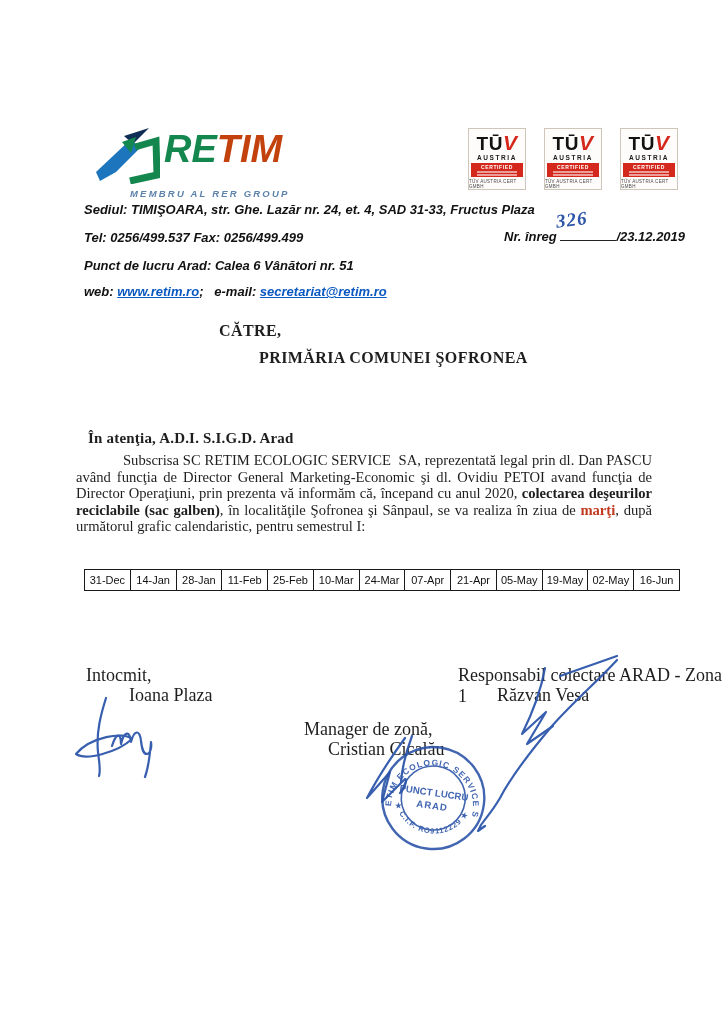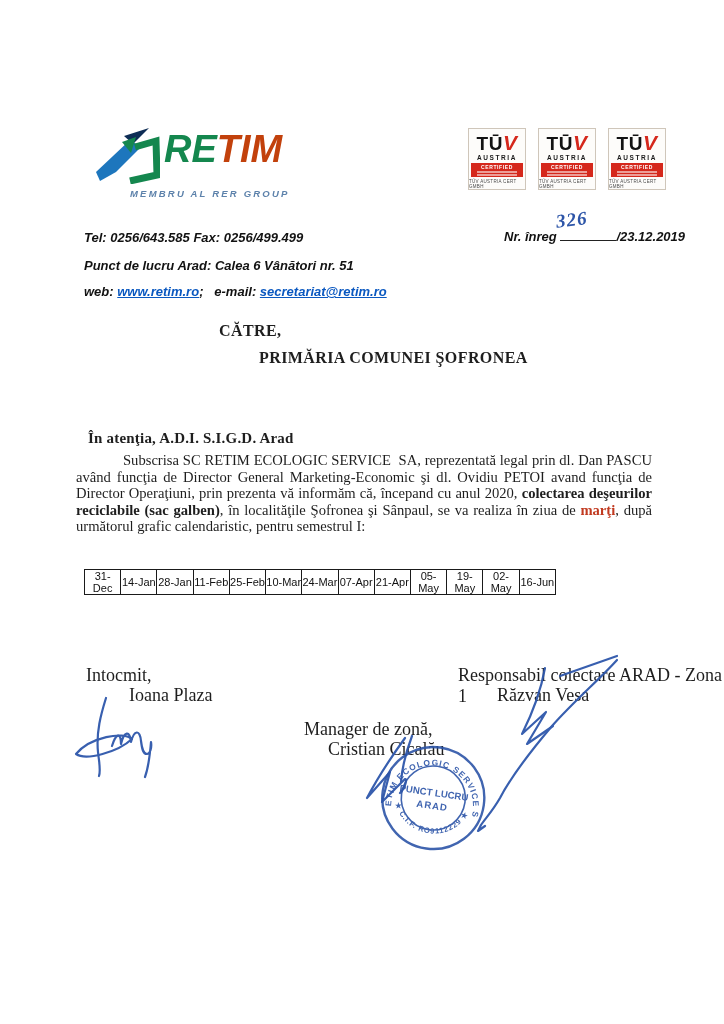--- a/index.html
+++ b/index.html
@@ -12,21 +12,21 @@
 
   
   .brand-text{font-family:"Liberation Sans",sans-serif;font-style:italic;font-weight:bold;
     font-size:38px;letter-spacing:0px;line-height:1;}
   .brand-re{color:#14874e;}
   .brand-tim{color:#c2410c;}
   .brand-tagline{font-family:"Liberation Sans",sans-serif;font-style:italic;font-weight:bold;
     font-size:9.5px;color:#5d82ab;letter-spacing:2.2px;}
 
   
-  .tuv-row{display:flex;gap:12px;}
+  .tuv-row{display:flex;gap:18px;}
   .tuv-badge{width:58px;height:62px;background:#fdfcfa;border:1px solid #cfc6ba;
     box-sizing:border-box;display:flex;flex-direction:column;align-items:center;
     font-family:"Liberation Sans",sans-serif;padding-top:3px;}
   .tuv-mark{font-weight:bold;font-size:19px;line-height:1;color:#121212;letter-spacing:0.5px;}
   .tuv-mark .vred{color:#d5281c;font-style:italic;font-size:21px;}
   .tuv-austria{font-size:6.5px;font-weight:bold;letter-spacing:1.6px;color:#1a1a1a;margin-top:1px;}
   .tuv-band{width:52px;height:17px;background:#d5281c;margin-top:2px;display:flex;
     flex-direction:column;align-items:center;justify-content:center;gap:1px;}
   .tuv-band .cert{color:#ffffff;font-size:5px;font-weight:bold;letter-spacing:0.6px;line-height:1;}
   .tuv-band .tinyline{width:40px;height:2px;background:rgba(255,255,255,0.55);}
@@ -43,21 +43,21 @@
   
   .serif-bold{font-weight:bold;font-size:16px;letter-spacing:0.4px;}
   .attn{font-weight:bold;font-size:15px;letter-spacing:0.2px;}
 
   
   .bodypar{width:576px;font-size:14.6px;line-height:16.6px;text-align:justify;
     text-indent:47px;white-space:pre-wrap;margin:0;}
   .red{color:#c13a20;font-weight:bold;}
 
   
-  table.sched{border-collapse:collapse;table-layout:fixed;width:472px;
+  table.sched{border-collapse:collapse;table-layout:fixed;width:596px;
     font-family:"Liberation Sans",sans-serif;font-size:11px;color:#111;}
   table.sched td{border:1.3px solid #1a1a1a;text-align:center;height:20px;padding:0;}
 
   
   .sig-label{font-size:18px;}
 
   .stamp-wrap{transform:rotate(8deg);opacity:0.9;}
 </style>
 </head>
 <body>
@@ -106,21 +106,22 @@
       <div class="tuv-austria">AUSTRIA</div>
       <div class="tuv-band">
         <span class="cert">CERTIFIED</span>
         <span class="tinyline"></span>
         <span class="tinyline"></span>
       </div>
       <div class="tuv-foot">TÜV AUSTRIA CERT GMBH</div>
     </div>
   </div>
 
-  <div class="abs hline" style="left:84px;top:230px;">Tel: 0256/643.585 Fax: 0256/499.499</div>
+  <div class="abs hline" style="left:84px;top:202px;">Sediul: TIMIŞOARA, str. Ghe. Lazăr nr. 24, et. 4, SAD 31-33, Fructus Plaza</div>
+  <div class="abs hline" style="left:84px;top:230px;">Tel: 0256/499.537 Fax: 0256/499.499</div>
 
   <div class="abs hline" style="left:504px;top:228px;">
     <span>Nr. înreg</span>
     <span class="reg-underline"></span><span>/23.12.2019</span>
   </div>
   <div class="abs reg-hand" style="left:556px;top:209px;">326</div>
 
   <div class="abs hline" style="left:84px;top:258px;">Punct de lucru Arad: Calea 6 Vânători nr. 51</div>
 
   <div class="abs hline" style="left:84px;top:284px;">

